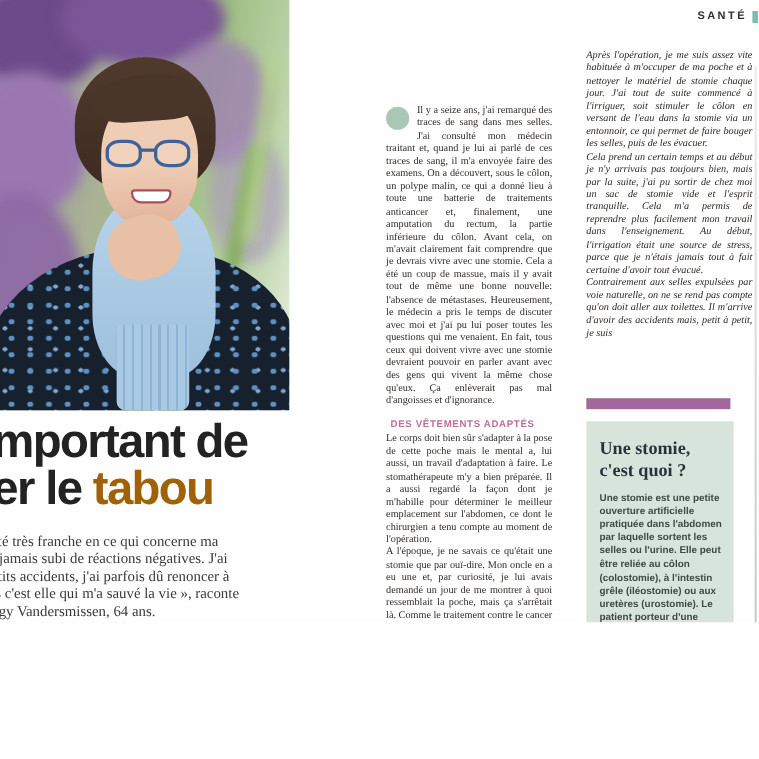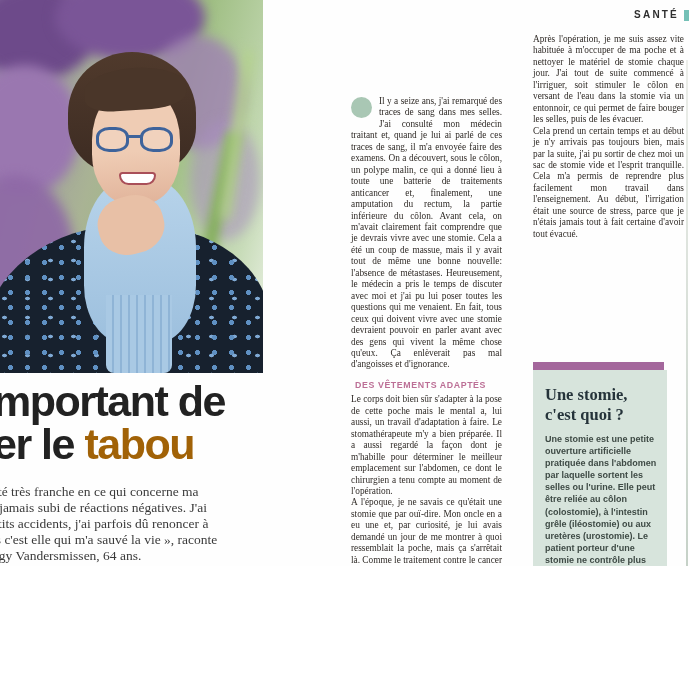--- a/index.html
+++ b/index.html
@@ -60,29 +60,29 @@
   .intro{position:absolute;left:-8px;top:484px;width:258px;font-size:13.5px;line-height:15.9px;
          color:#3a3a3a;white-space:pre-line;}
   .byline{position:absolute;left:38px;top:565px;font-family:"Liberation Sans",sans-serif;
           font-weight:bold;font-size:9.5px;color:#2d2d2d;letter-spacing:0.2px;text-align:right;}
 
   
   .col{position:absolute;width:151px;font-size:9.3px;line-height:11.45px;text-align:justify;
        color:#2f2a26;}
   .col p{margin:0;}
   .col1{left:351px;top:96px;}
-  .col2{left:533px;top:34px;}
+  .col2{left:533px;top:46px;font-style:italic;}
   .lede-dot{float:left;width:21px;height:21px;border-radius:50%;background:#a9c7b4;
             margin:1px 7px 1px 0;}
   .subhead{margin:9px 4px 3px;font-family:"Liberation Sans",sans-serif;font-weight:bold;
            font-size:8.8px;letter-spacing:0.6px;color:#bc6f96;text-align:left;}
 
   
   .purple-bar{position:absolute;left:533px;top:362px;width:131px;height:10px;background:#a4679c;}
-  .infobox{position:absolute;left:533px;top:370px;width:134px;height:307px;background:#d7e4dc;
+  .infobox{position:absolute;left:533px;top:383px;width:134px;height:307px;background:#d7e4dc;
            box-sizing:border-box;padding:15px 9px 16px 12px;}
   .infobox-title{margin:0;font-family:"Liberation Serif",serif;font-weight:bold;font-size:16.5px;
                  line-height:19.5px;color:#25333a;white-space:pre-line;}
   .infobox-body{margin-top:9px;font-family:"Liberation Sans",sans-serif;font-weight:bold;
                 font-size:9px;line-height:12.1px;color:#3e4a45;text-align:left;}
 </style>
 </head>
 <body>
 
 <div class="page">
@@ -131,20 +131,21 @@
     <span class="lede-dot"></span>
     <p>Il y a seize ans, j'ai remarqué des traces de sang dans mes selles. J'ai consulté mon médecin traitant et, quand je lui ai parlé de ces traces de sang, il m'a envoyée faire des examens. On a découvert, sous le côlon, un polype malin, ce qui a donné lieu à toute une batterie de traitements anticancer et, finalement, une amputation du rectum, la partie inférieure du côlon. Avant cela, on m'avait clairement fait comprendre que je devrais vivre avec une stomie. Cela a été un coup de massue, mais il y avait tout de même une bonne nouvelle: l'absence de métastases. Heureusement, le médecin a pris le temps de discuter avec moi et j'ai pu lui poser toutes les questions qui me venaient. En fait, tous ceux qui doivent vivre avec une stomie devraient pouvoir en parler avant avec des gens qui vivent la même chose qu'eux. Ça enlèverait pas mal d'angoisses et d'ignorance.</p>
     <h3 class="subhead">DES VÊTEMENTS ADAPTÉS</h3>
     <p>Le corps doit bien sûr s'adapter à la pose de cette poche mais le mental a, lui aussi, un travail d'adaptation à faire. Le stomathérapeute m'y a bien préparée. Il a aussi regardé la façon dont je m'habille pour déterminer le meilleur emplacement sur l'abdomen, ce dont le chirurgien a tenu compte au moment de l'opération.</p>
     <p>A l'époque, je ne savais ce qu'était une stomie que par ouï-dire. Mon oncle en a eu une et, par curiosité, je lui avais demandé un jour de me montrer à quoi ressemblait la poche, mais ça s'arrêtait là. Comme le traitement contre le cancer accaparait toute mon attention, je ne me focalisais pas sur cette histoire de stomie....</p>
   </div>
 
   <div class="col col2">
     <p>Après l'opération, je me suis assez vite habituée à m'occuper de ma poche et à nettoyer le matériel de stomie chaque jour. J'ai tout de suite commencé à l'irriguer, soit stimuler le côlon en versant de l'eau dans la stomie via un entonnoir, ce qui permet de faire bouger les selles, puis de les évacuer.</p>
     <p>Cela prend un certain temps et au début je n'y arrivais pas toujours bien, mais par la suite, j'ai pu sortir de chez moi un sac de stomie vide et l'esprit tranquille. Cela m'a permis de reprendre plus facilement mon travail dans l'enseignement. Au début, l'irrigation était une source de stress, parce que je n'étais jamais tout à fait certaine d'avoir tout évacué.</p>
+    <p>Contrairement aux selles expulsées par voie naturelle, on ne se rend pas compte qu'on doit aller aux toilettes. Il m'arrive d'avoir des accidents mais, petit à petit, je suis</p>
   </div>
 
   <div class="purple-bar"></div>
   <div class="infobox">
     <h2 class="infobox-title">Une stomie,
 c'est quoi ?</h2>
     <div class="infobox-body">Une stomie est une petite ouverture artificielle pratiquée dans l'abdomen par laquelle sortent les selles ou l'urine. Elle peut être reliée au côlon (colostomie), à l'intestin grêle (iléostomie) ou aux uretères (urostomie). Le patient porteur d'une stomie ne contrôle plus ses selles ou ses urines. Cela veut dire qu'il doit porter en permanence un petit sac. La stomie peut être posée temporairement ou définitivement lorsque les selles ou les urines ne peuvent plus être évacuées par les voies naturelles.</div>
   </div>
 
 </div>

